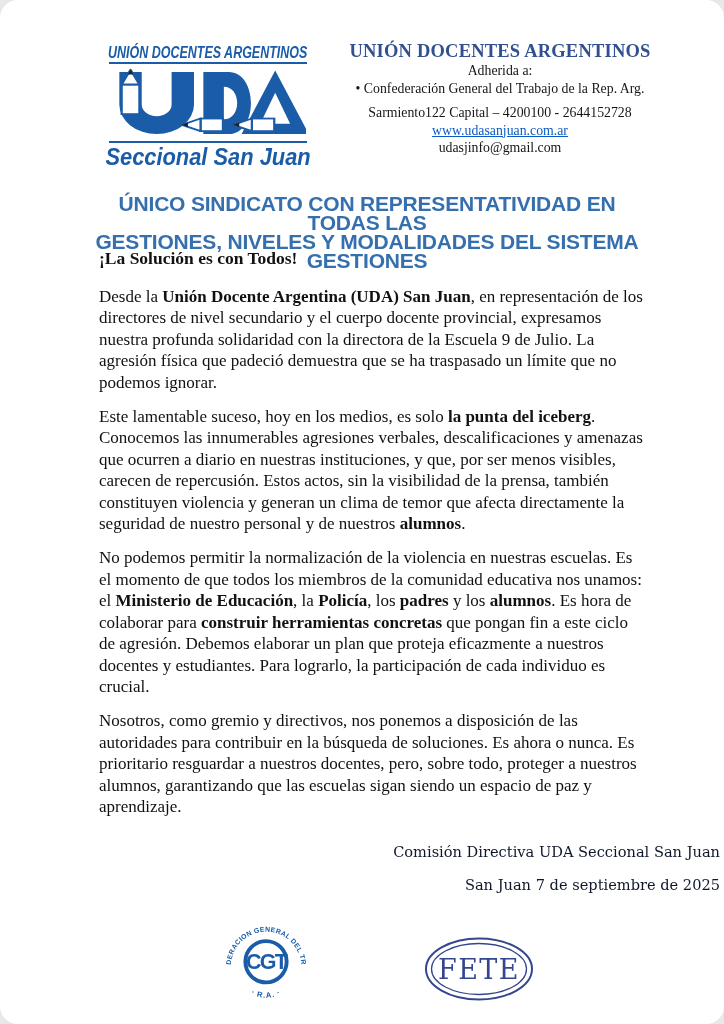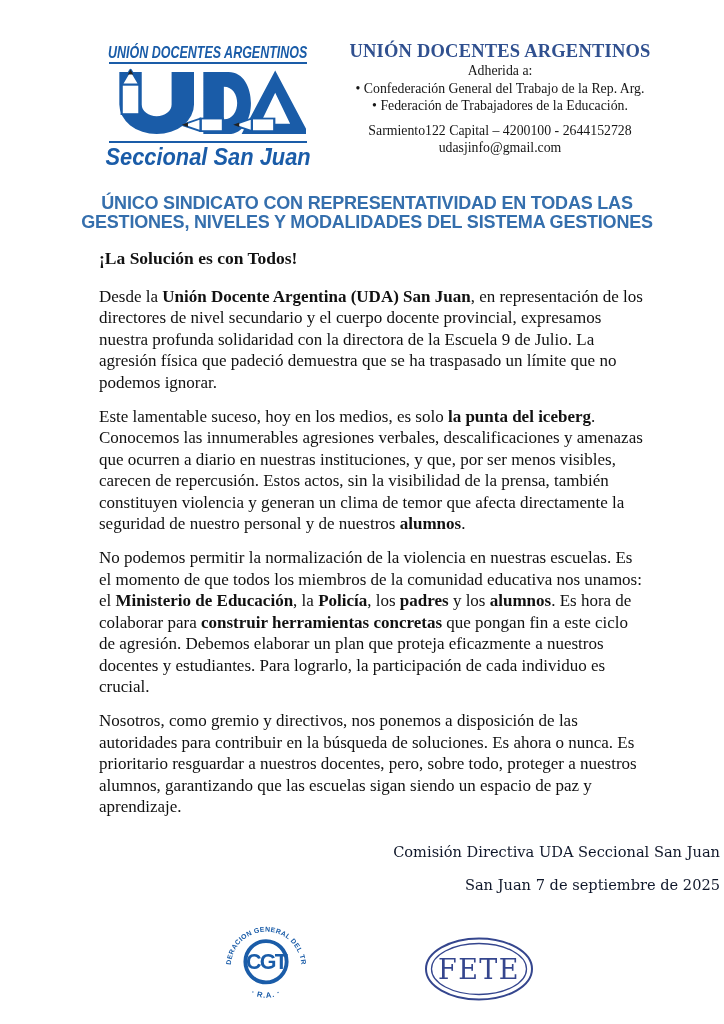--- a/index.html
+++ b/index.html
@@ -4,20 +4,21 @@
 <style>
   html,body{margin:0;padding:0;background:#e8e8e8;}
   .page{
     position:relative;
     width:724px;height:1024px;
     margin:0 auto;
     background:#ffffff;
     font-family:"Liberation Serif", serif;
     color:#111;
     overflow:hidden;
+    border-radius:18px;
   }
   
   .uda-logo{
     position:absolute;left:106px;top:44px;width:204px;
     display:flex;flex-direction:column;align-items:center;
   }
   .uda-logo .top-text{
     font-family:"Liberation Sans", sans-serif;
     font-weight:700;font-size:16px;line-height:17px;
     color:var(--logo_blue);white-space:nowrap;
@@ -43,21 +44,21 @@
     letter-spacing:0.2px;line-height:22px;
   }
   .org-info .line{font-size:13.8px;line-height:17.5px;color:#151515;}
   .org-info .addr{margin-top:7px;}
   .org-info .website{color:var(--link_blue);text-decoration:underline;cursor:pointer;}
   
   .tagline{
     position:absolute;left:80px;top:194px;width:574px;
     text-align:center;
     font-family:"Liberation Sans", sans-serif;
-    font-weight:700;font-size:18px;line-height:19px;
+    font-weight:700;font-size:21px;line-height:19px;
     color:var(--caption_blue);letter-spacing:-0.2px;
   }
   
   .letter{position:absolute;left:99px;top:247px;width:561px;}
   .letter-title{font-size:17.5px;font-weight:700;margin:0 0 17px 0;line-height:22px;}
   .letter p{font-size:17px;line-height:21.4px;margin:0 17px 13px 0;text-align:left;}
   .letter p b{font-weight:700;}
   
   .signature{
     position:absolute;left:160px;top:843px;width:560px;text-align:right;
@@ -103,22 +104,22 @@
       </g>
     </svg>
     <div class="rule"></div>
     <div class="sub-text">Seccional San Juan</div>
   </div>
 
   <div class="org-info">
     <div class="org-name">UNIÓN DOCENTES ARGENTINOS</div>
     <div class="line">Adherida a:</div>
     <div class="line">• Confederación General del Trabajo de la Rep. Arg.</div>
-    <div class="line">• Federación de Trabajadores de la Educación.</div>
     <div class="line addr">Sarmiento122 Capital – 4200100 - 2644152728</div>
+    <div class="line"><span class="website">www.udasanjuan.com.ar</span></div>
     <div class="line">udasjinfo@gmail.com</div>
   </div>
 
   <div class="tagline">
     <div>ÚNICO SINDICATO CON REPRESENTATIVIDAD EN TODAS LAS</div>
     <div>GESTIONES, NIVELES Y MODALIDADES DEL SISTEMA GESTIONES</div>
   </div>
 
   <div class="letter">
     <div class="letter-title">¡La Solución es con Todos!</div>

